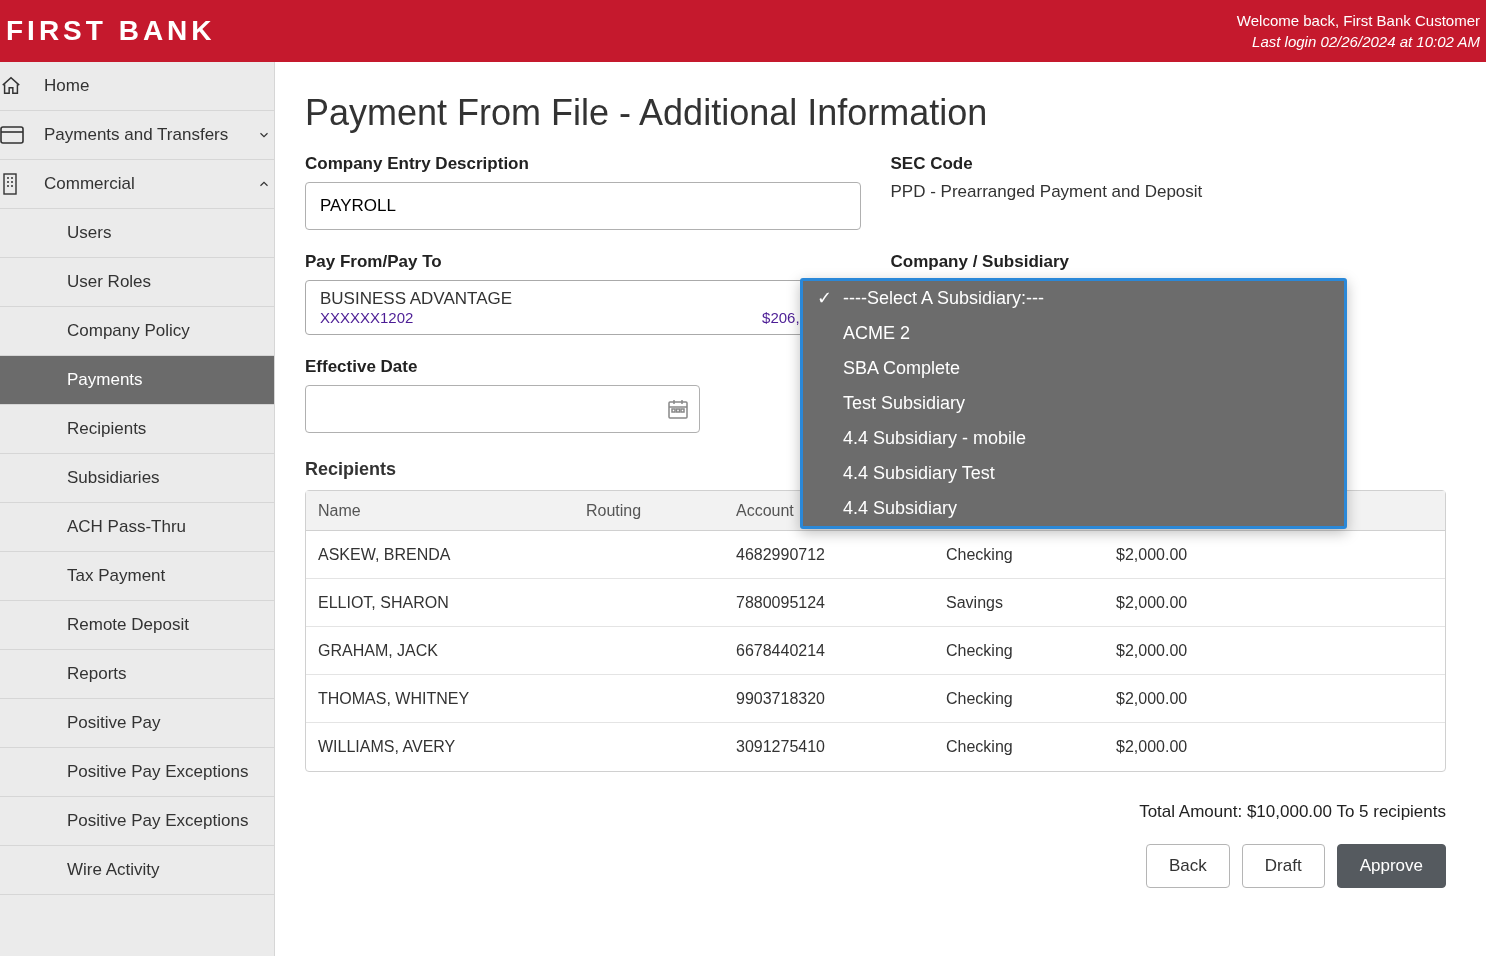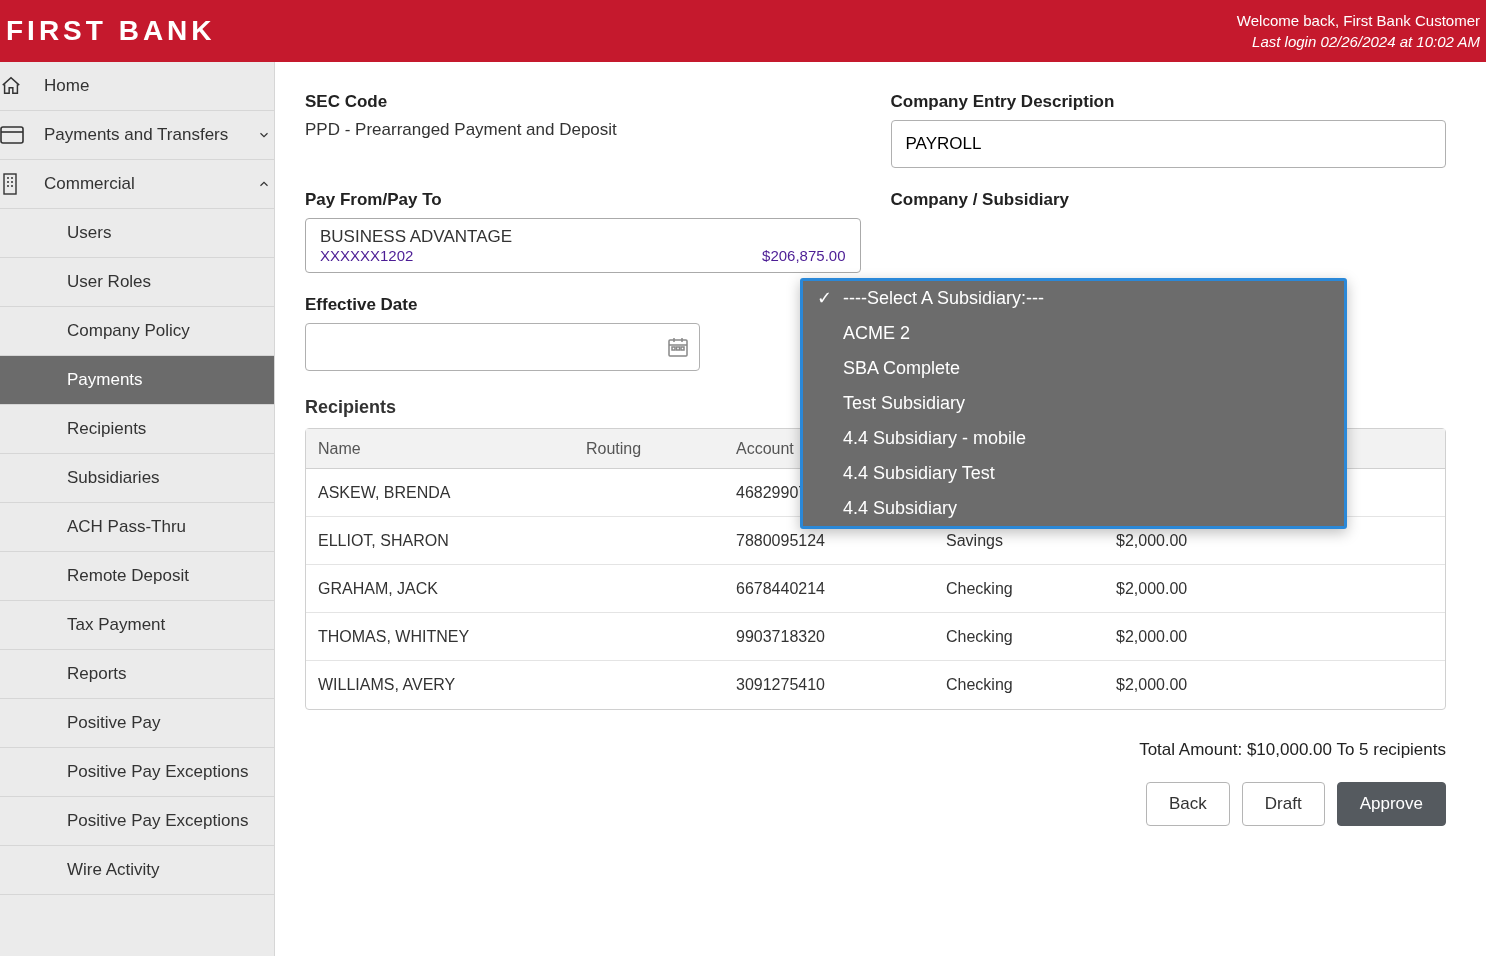--- a/index.html
+++ b/index.html
@@ -123,52 +123,53 @@
     <div class="nav-sub">
         <span>Recipients</span>
       </div>
     <div class="nav-sub">
         <span>Subsidiaries</span>
       </div>
     <div class="nav-sub">
         <span>ACH Pass-Thru</span>
       </div>
     <div class="nav-sub">
+        <span>Tax Payment</span>
+      </div>
+    <div class="nav-sub">
         <span>Remote Deposit</span>
       </div>
     <div class="nav-sub">
-        <span>Tax Payment</span>
-      </div>
-    <div class="nav-sub">
         <span>Reports</span>
       </div>
     <div class="nav-sub">
         <span>Positive Pay</span>
       </div>
     <div class="nav-sub">
         <span>Positive Pay Exceptions</span>
       </div>
     <div class="nav-sub">
         <span>Positive Pay Exceptions</span>
       </div>
     <div class="nav-sub">
         <span>Wire Activity</span>
       </div>
   </div>
 
   <div class="main">
+    <h1>Payment From File - Additional Information</h1>
 
     <div class="formrow">
+      <div class="formcol">
+        <span class="fieldlabel">Company Entry Description</span>
+        <input class="input" style="margin-bottom: 22px;" value="PAYROLL">
+      </div>
       <div class="formcol">
         <span class="fieldlabel">SEC Code</span>
         <div class="static">PPD - Prearranged Payment and Deposit</div>
-      </div>
-      <div class="formcol">
-        <span class="fieldlabel">Company Entry Description</span>
-        <input class="input" style="margin-bottom: 22px;" value="PAYROLL">
       </div>
     </div>
 
     <div class="formrow">
       <div class="formcol">
         <span class="fieldlabel">Pay From/Pay To</span>
         <div class="account-box">
           <div class="top">BUSINESS ADVANTAGE</div>
           <div class="bot">
             <span>XXXXXX1202</span>

